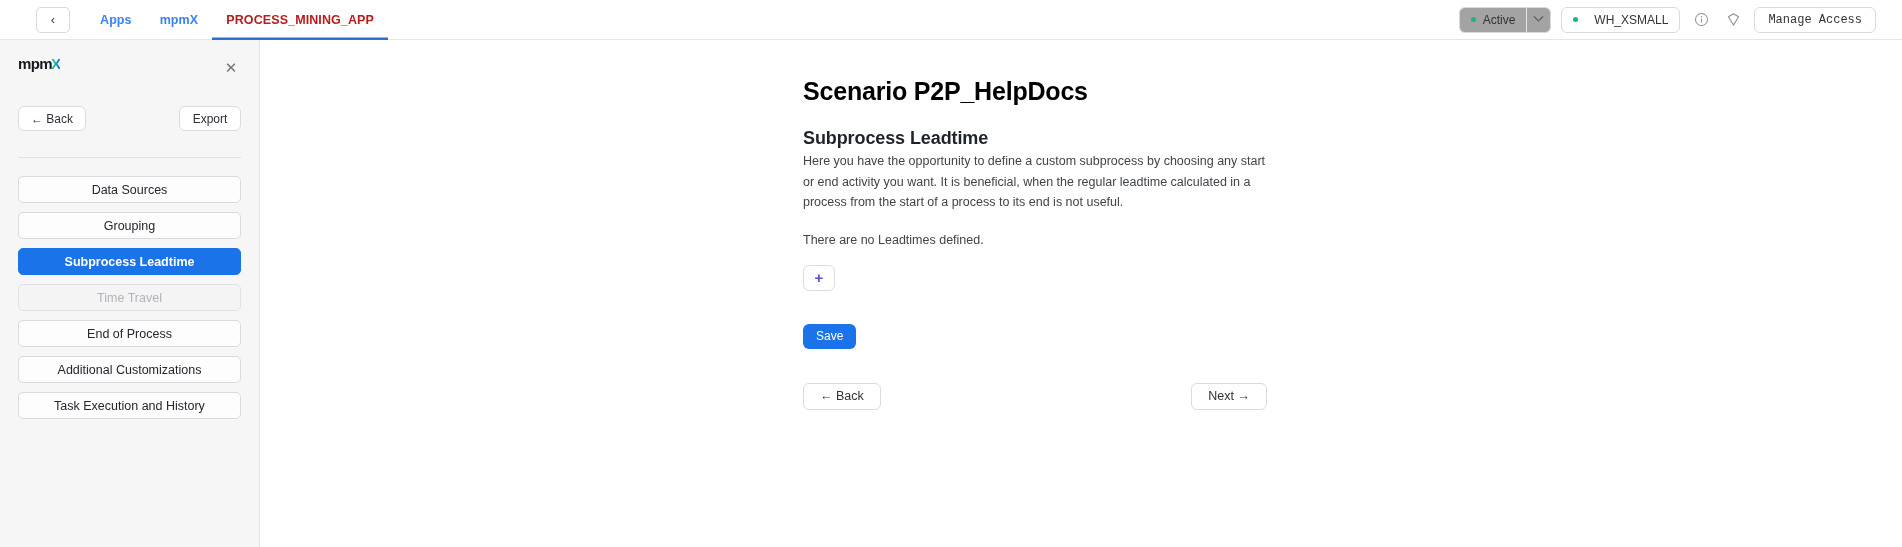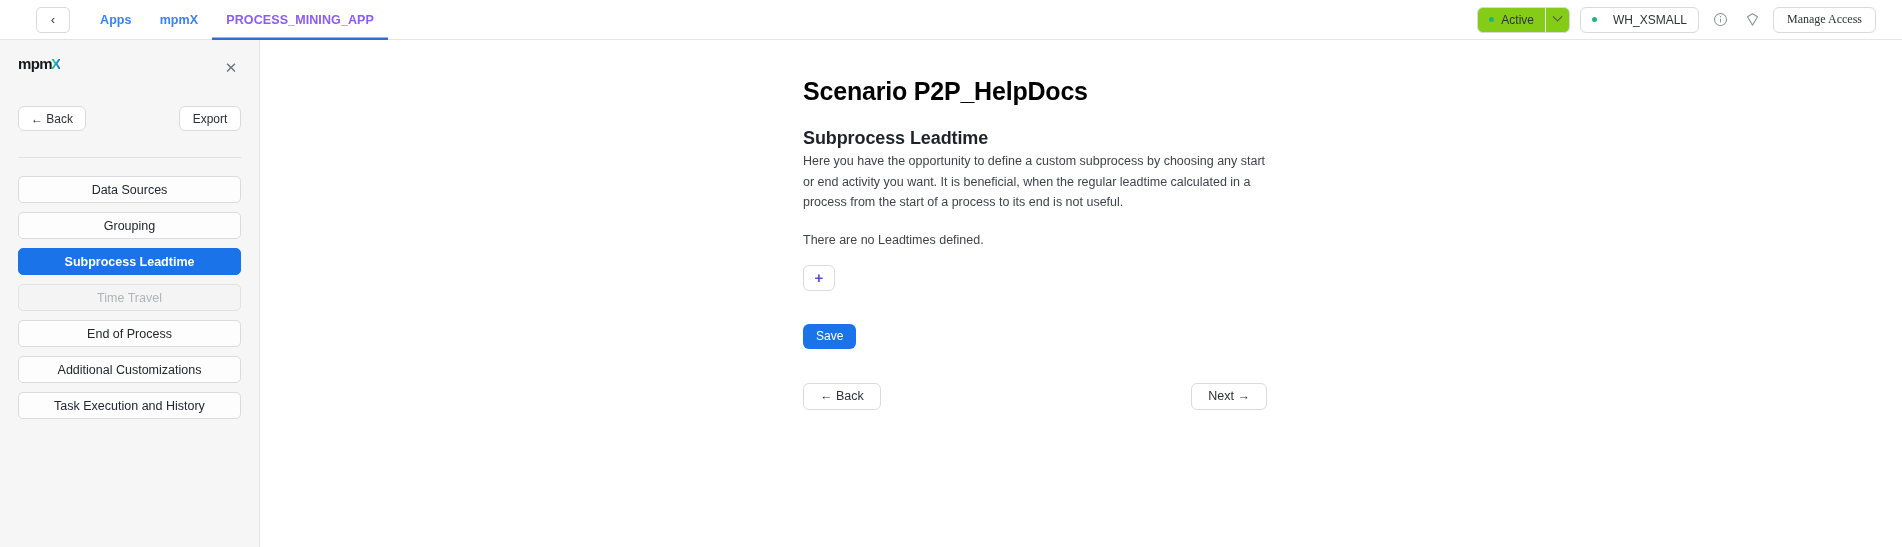--- a/index.html
+++ b/index.html
@@ -52,39 +52,39 @@
     align-items: center;
     padding: 0 14px;
     font-size: 12.5px;
     font-weight: 700;
     color: #3b82f6;
     cursor: pointer;
     white-space: nowrap;
     letter-spacing: .1px;
   }
   .crumb.active {
-    color: #8b5cf6;
+    color: #b91c1c;
     box-shadow: inset 0 -2.5px 0 0 #2f6cd4;
   }
 
   .topbar-right {
     margin-left: auto;
     display: flex;
     align-items: center;
     gap: 10px;
     padding-right: 8px;
   }
 
   .seg-group {
     display: flex;
     align-items: stretch;
     border: 1px solid #d8dade;
     border-radius: 6px;
     height: 26px;
-    background: #84cc16;
+    background: #a3a3a3;
     overflow: hidden;
   }
   .seg-main {
     display: flex;
     align-items: center;
     gap: 7px;
     padding: 0 11px;
     font-size: 12px;
     color: #2f3439;
     cursor: pointer;
@@ -140,21 +140,21 @@
     height: 26px;
     padding: 0 13px;
     border: 1px solid #d8dade;
     border-radius: 6px;
     background: #fff;
     font-size: 12px;
     color: #2f3439;
     display: flex;
     align-items: center;
     cursor: pointer;
-    font-family: Liberation Serif, serif;
+    font-family: Liberation Mono, monospace;
     white-space: nowrap;
   }
 
   
   .shell {
     display: flex;
     height: 507px;
     width: 100%;
   }
 

